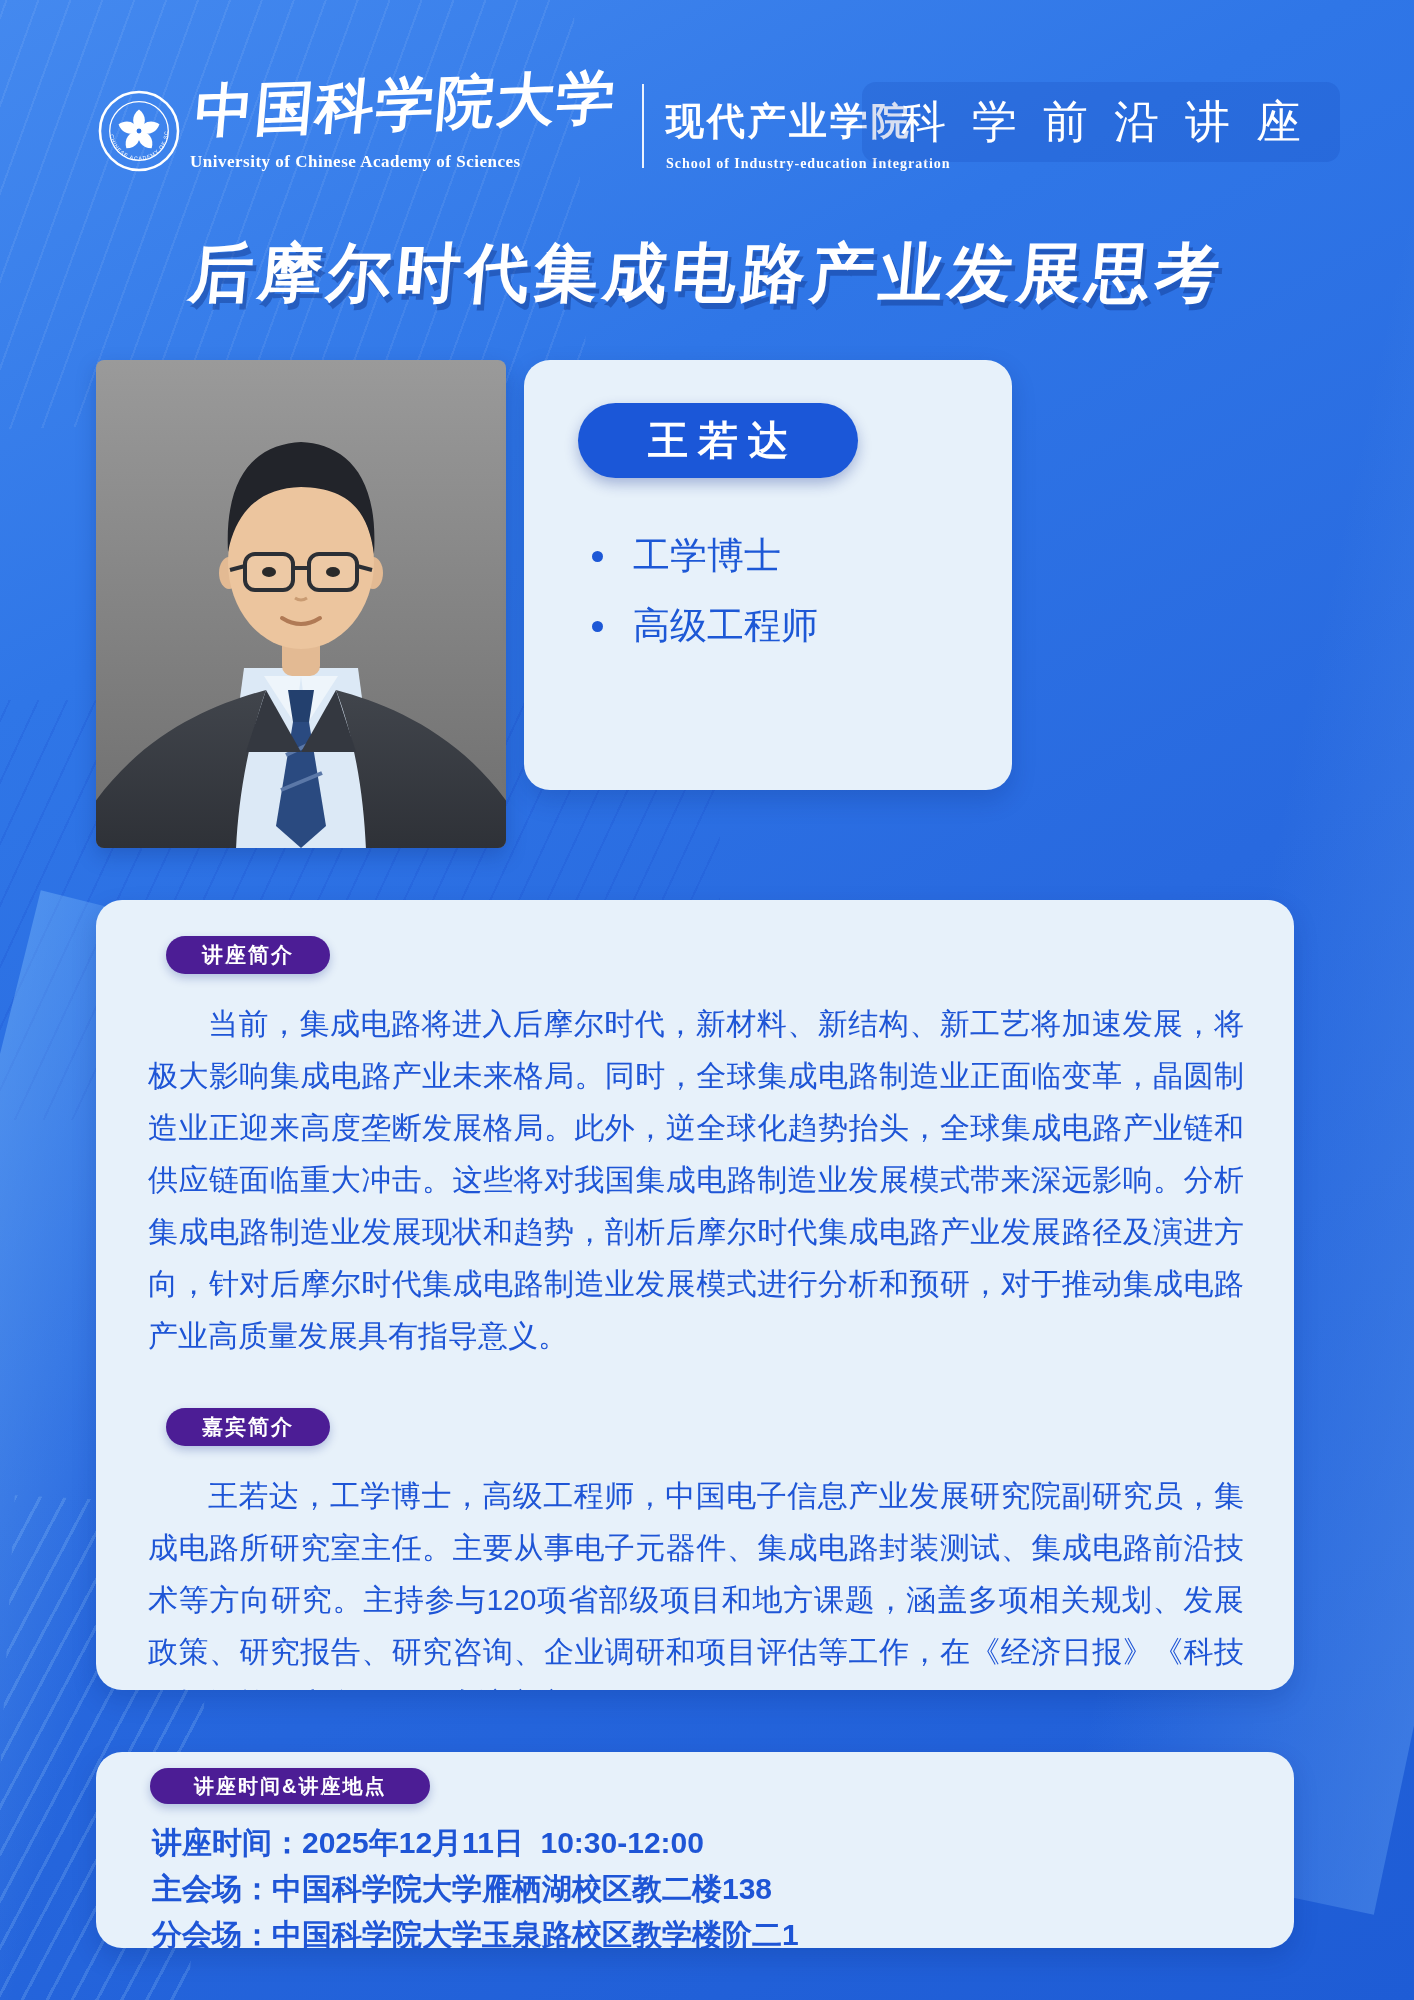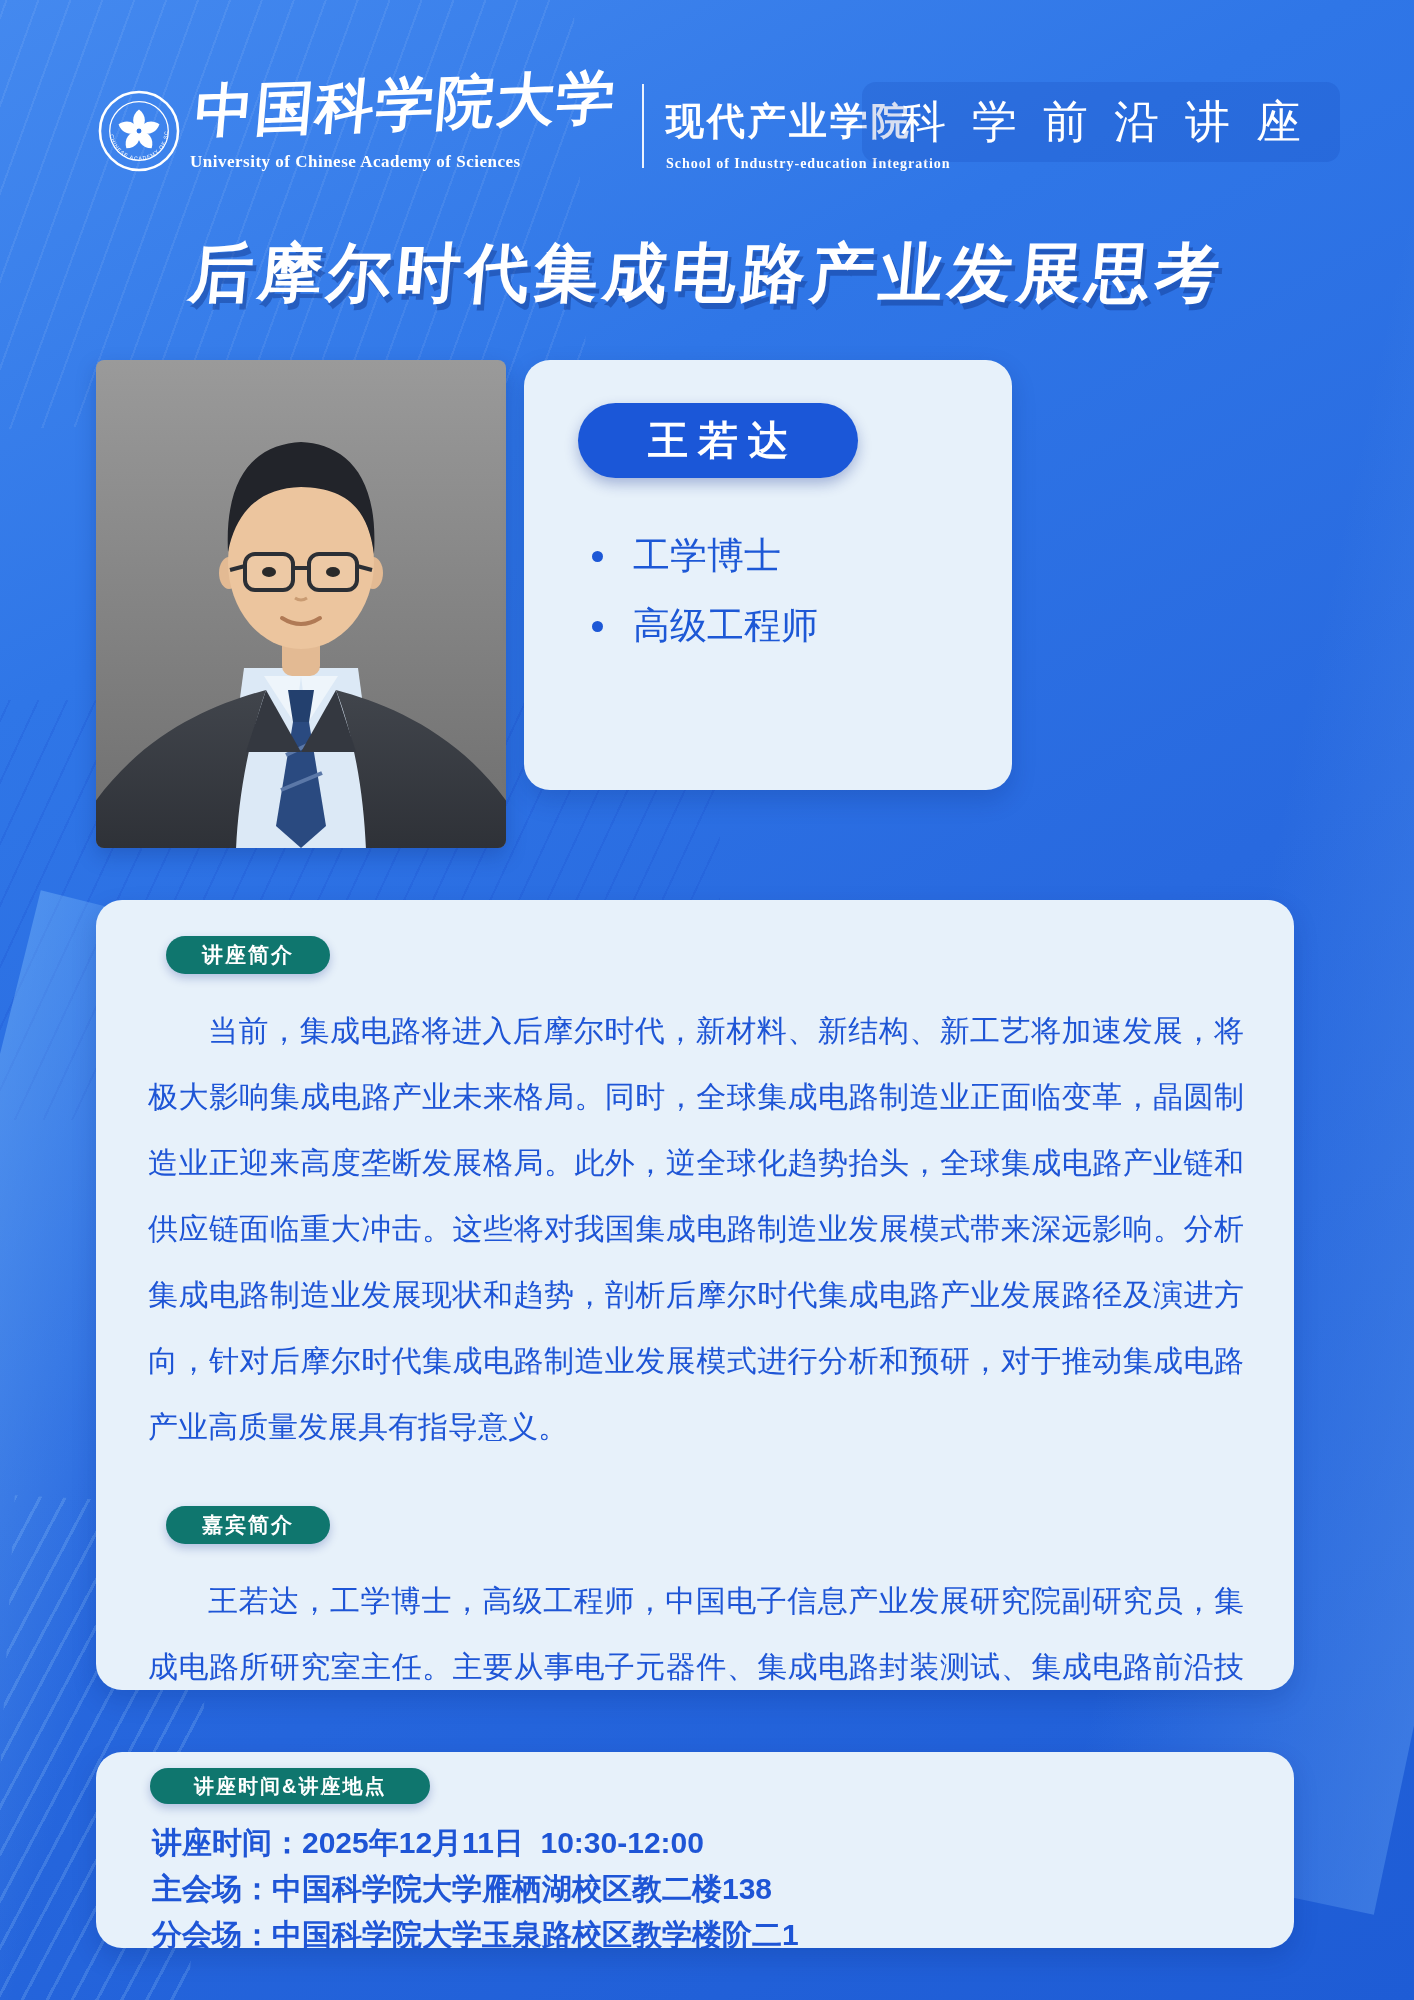--- a/index.html
+++ b/index.html
@@ -53,27 +53,27 @@
     background:#1b57d8;color:#fff;font-size:40px;font-weight:700;letter-spacing:10px;text-indent:10px;
     display:flex;align-items:center;justify-content:center;box-shadow:0 6px 14px rgba(10,40,140,.30);}
   .creds{position:absolute;left:68px;top:172px;right:26px;}
   .cred-item{display:flex;gap:30px;color:#1d58d6;font-size:37px;line-height:48px;margin-bottom:22px;}
   .cred-dot{flex:none;width:11px;height:11px;border-radius:50%;background:#1d58d6;margin-top:19px;}
   
   .panel{position:absolute;left:96px;width:1198px;background:#e7f1fa;border-radius:26px;
     box-shadow:0 10px 24px rgba(8,35,110,.18);overflow:hidden;}
   .panel-1{top:900px;height:790px;}
   .panel-2{top:1752px;height:196px;}
-  .badge{display:inline-flex;align-items:center;justify-content:center;background:#0f766e;color:#fff;
+  .badge{display:inline-flex;align-items:center;justify-content:center;background:#4c1d95;color:#fff;
     border-radius:30px;font-weight:700;font-size:21px;letter-spacing:2px;height:38px;padding:0 36px;
     box-shadow:0 4px 10px rgba(10,40,140,.25);}
   .badge-1{margin:36px 0 0 70px;}
   .badge-2{margin:46px 0 0 70px;}
   .badge-3{margin:16px 0 0 54px;height:36px;font-size:20px;padding:0 44px;}
-  .para{margin:24px 50px 0 52px;color:#1e55d6;font-size:30px;line-height:66px;
+  .para{margin:24px 50px 0 52px;color:#1e55d6;font-size:30px;line-height:52px;
     text-align:justify;text-indent:2em;}
   .sched{margin:16px 40px 0 56px;}
   .sched-line{color:#1e55d6;font-weight:700;font-size:30px;line-height:46px;white-space:pre-wrap;}
 </style>
 </head>
 <body>
 
 <div class="poster">
 
   <div class="deco deco-lines-tl"></div>

